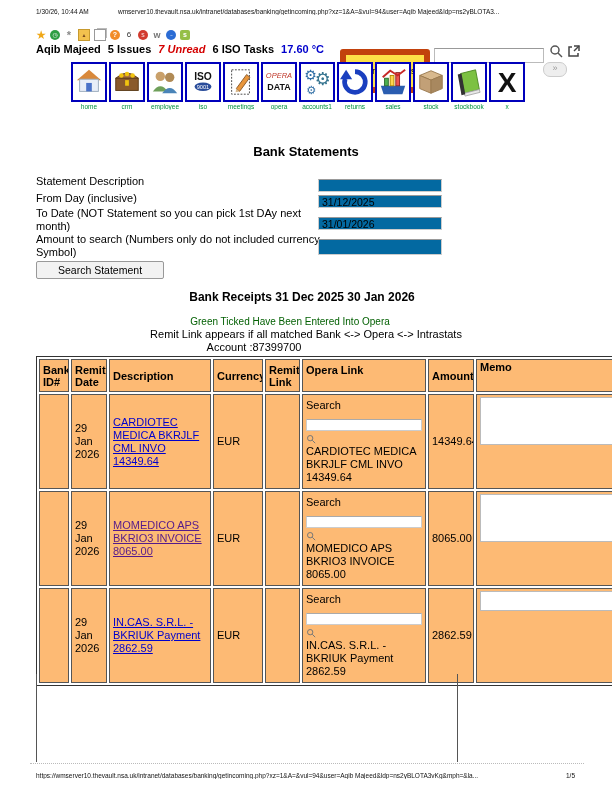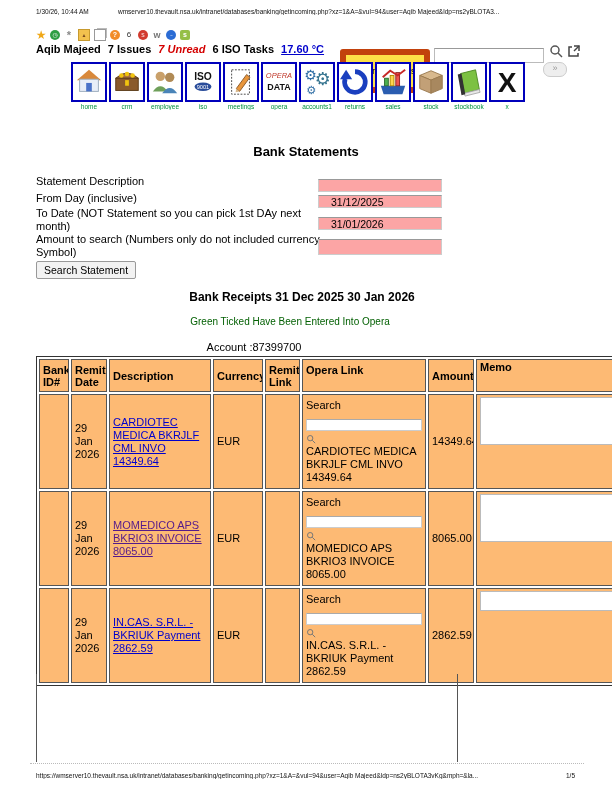--- a/index.html
+++ b/index.html
@@ -28,21 +28,21 @@
   .fv-six-badge{color:#333;font-size:8px;}
   .fv-red-badge-icon{background:#d23b2f;border-radius:50%;color:#fff;font-size:5px;}
   .fv-w-icon{color:#777;font-size:9px;font-weight:bold;}
   .fv-chat-icon{background:#2b6cd4;border-radius:50%;color:#fff;font-size:5px;letter-spacing:-1px;}
   .fv-shop-icon{background:#95bf47;border-radius:2px;color:#fff;font-size:7px;font-weight:bold;}
 
   
   .userline{position:absolute;left:36px;top:43px;font-size:11px;font-weight:bold;white-space:nowrap;}
   .userline span{margin-right:4px;}
   .u-unread{color:#d40000;font-style:italic;}
-  .u-temp{color:#0000cc;text-decoration:underline;text-align:center;}
+  .u-temp{color:#0000cc;text-align:center;}
 
   
   .orders-select{position:absolute;left:340px;top:49px;width:90px;height:16px;border:6px solid #c2410c;
       border-radius:3px;background:#fde047;font-size:8.5px;display:flex;align-items:center;
       justify-content:space-between;padding:16px 4px;box-sizing:border-box;}
   .sel-arrow{font-size:7px;color:#333;}
   .top-search{position:absolute;left:434px;top:48px;width:110px;height:15px;border:1px solid #bbb;
       border-top-color:#999;background:#fff;box-sizing:border-box;font-size:9px;padding:0 2px;}
   .mag-icon{position:absolute;left:549px;top:44px;width:14px;height:14px;}
   .ext-icon{position:absolute;left:567px;top:44px;width:14px;height:14px;}
@@ -56,24 +56,24 @@
       display:flex;align-items:center;justify-content:center;overflow:hidden;}
   .nav-box svg{width:30px;height:30px;display:block;}
   .nav-label{font-size:6.5px;color:#009140;margin-top:1px;white-space:nowrap;overflow:hidden;}
 
   
   .bs-title{position:absolute;left:0;top:144px;width:612px;text-align:center;
       font-size:13px;font-weight:bold;}
   .flabel{position:absolute;left:36px;width:292px;font-size:11px;line-height:13px;}
   .lbl-0{top:175px;} .lbl-1{top:192px;} .lbl-2{top:207px;} .lbl-3{top:233px;}
   .finput{position:absolute;left:318px;width:124px;height:13px;border:1px solid #ccc;
-      border-top-color:#999;background:#fca5a5;font-size:10.5px;padding:1px 12px;box-sizing:border-box;}
+      border-top-color:#999;background:#0369a1;font-size:10.5px;padding:1px 3px;box-sizing:border-box;}
   .inp-0{top:179px;} .inp-1{top:195px;} .inp-2{top:217px;} .inp-3{top:239px;height:16px;}
   .fsubmit{position:absolute;left:36px;top:261px;font-size:10.5px;border:1px solid #999;
-      border-radius:2px;background:#f2f2f2;padding:2px 7px;}
+      border-radius:2px;background:#f2f2f2;padding:2px 21px;}
 
   
   .br-title{position:absolute;left:0;top:290px;width:604px;text-align:center;font-size:12px;font-weight:bold;}
   .note-green{position:absolute;left:0;top:316px;width:580px;text-align:center;font-size:10px;color:#046104;}
   .note-remit{position:absolute;left:0;top:328px;width:612px;text-align:center;font-size:11px;}
   .note-account{position:absolute;left:0;top:341px;width:508px;text-align:center;font-size:11px;}
 
   
   #rtable{position:absolute;left:36px;top:356px;width:548px;border-collapse:separate;
       border-spacing:2px;table-layout:fixed;border:1px solid #333;font-size:11px;}
@@ -115,21 +115,21 @@
       <span class="fav fv-help-icon">?</span>
       <span class="fav fv-six-badge">6</span>
       <span class="fav fv-red-badge-icon">S</span>
       <span class="fav fv-w-icon">w</span>
       <span class="fav fv-chat-icon">···</span>
       <span class="fav fv-shop-icon">s</span>
     </div>
 
   <div class="userline">
     <span>Aqib Majeed</span>
-    <span>7 Issues</span>
+    <span>5 Issues</span>
     <span class="u-unread">7 Unread</span>
     <span>6 ISO Tasks</span>
     <span class="u-temp">17.60 °C</span>
   </div>
 
   <div class="orders-select">
     <span>Customer Orders</span>
     <span class="sel-arrow">▾</span>
   </div>
   <input class="top-search" value="" style="">
@@ -290,20 +290,21 @@
   <div class="flabel lbl-2">To Date (NOT Statement so you can pick 1st DAy next month)</div>
   <div class="flabel lbl-3">Amount to search (Numbers only do not included currency Symbol)</div>
   <input class="finput inp-0" value="" style="">
   <input class="finput inp-1" value="31/12/2025" style="">
   <input class="finput inp-2" value="31/01/2026" style="">
   <input class="finput inp-3" value="" style="">
   <button class="fsubmit">Search Statement</button>
 
   <div class="br-title">Bank Receipts 31 Dec 2025 30 Jan 2026</div>
   <div class="note-green">Green Ticked Have Been Entered Into Opera</div>
+  <div class="note-remit">Remit Link appears if all matched Bank &lt;-&gt; Opera &lt;-&gt; Intrastats</div>
   <div class="note-account">Account :87399700</div>
 
   <table id="rtable">
     <tbody id="rbody">
         <tr>
           <th class="c-bankid">Bank ID#</th>
           <th class="c-entry">Remit Date</th>
           <th class="c-desc">Description</th>
           <th class="c-curr">Currency</th>
           <th class="c-remit">Remit Link</th>

